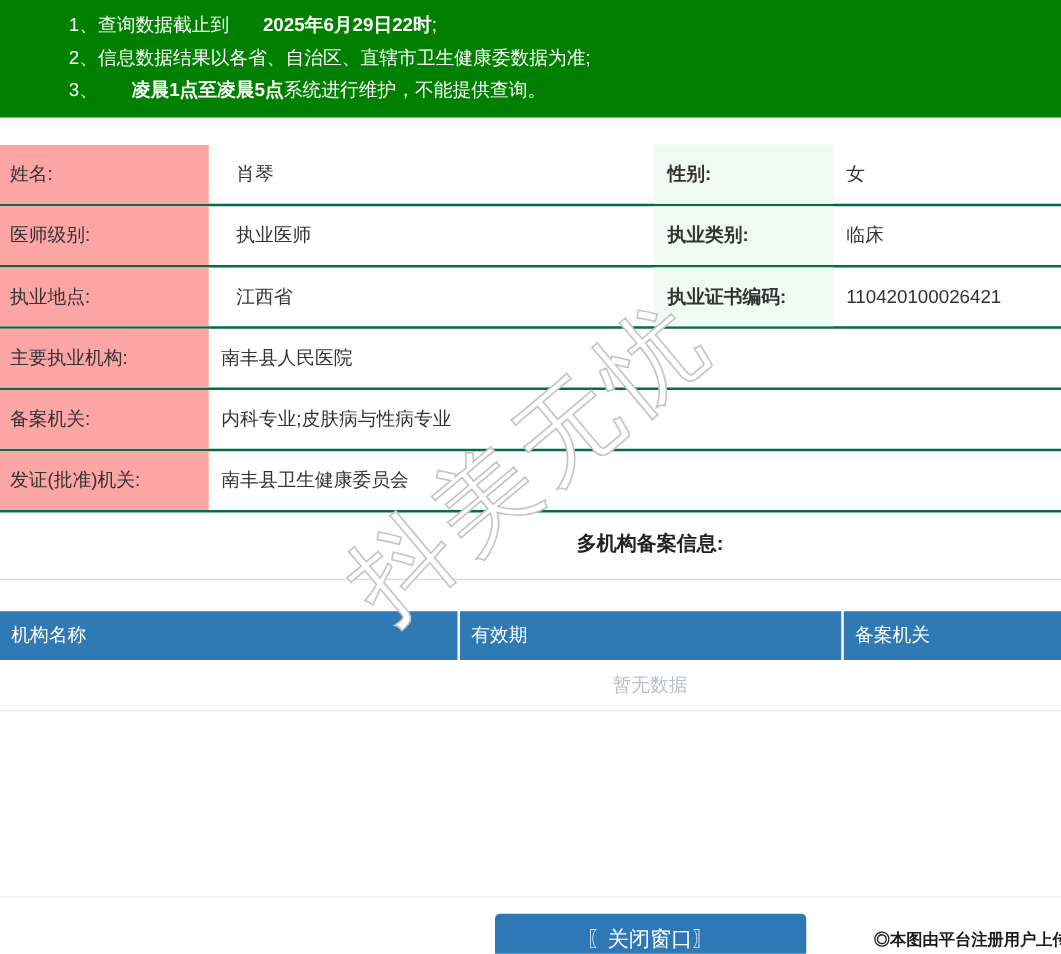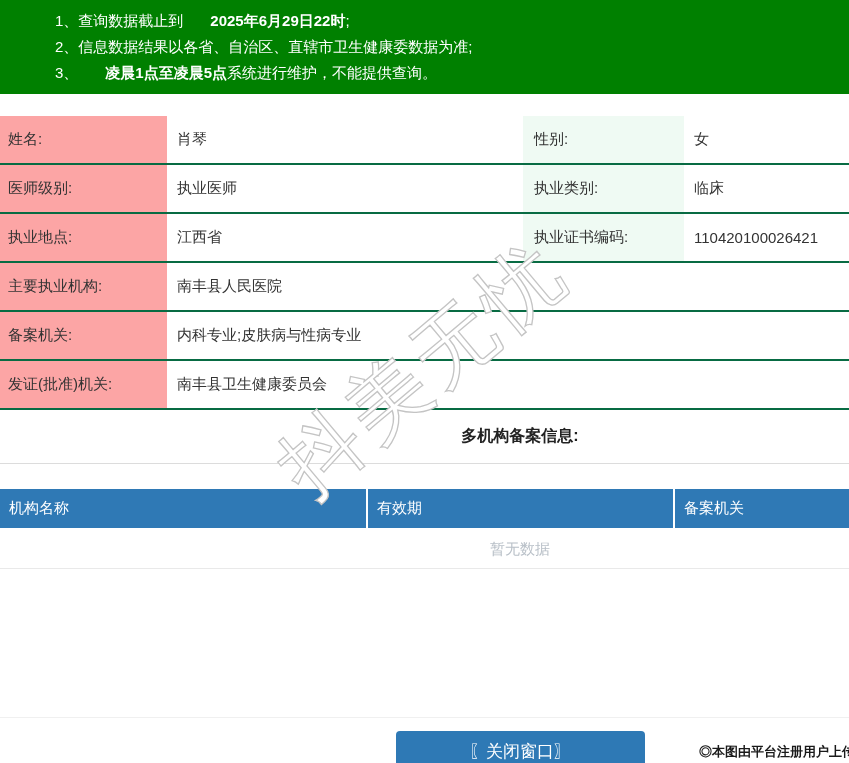--- a/index.html
+++ b/index.html
@@ -11,22 +11,22 @@
   .notice-bar { background: #008000; height: 94px; padding: 8px 0 0 55px; }
   .notice-line { color: #ffffff; font-size: 15px; line-height: 26px; }
   .notice-line b { font-weight: 700; margin-left: 27px; }
 
   
   .profile-table { margin-top: 22px; }
   .prow { display: flex; height: 49px; border-bottom: 2px solid #086b43;
     align-items: stretch; font-size: 15px; color: #333; }
   .pcell { display: flex; align-items: center; }
   .pl  { width: 167px; background: #fca5a5; padding-left: 8px; }
-  .pv  { width: 356px; padding-left: 10px; }
-  .pl2 { width: 161px; background: #effaf3; padding-left: 11px; }
+  .pv  { width: 356px; padding-left: 22px; }
+  .pl2 { width: 144px; background: #effaf3; padding-left: 11px; font-weight: bold; }
   .pv2 { flex: 1; padding-left: 10px; }
   .pv-wide { flex: 1; padding-left: 10px; }
 
   
   .section-title { margin-top: 13px; height: 26px; line-height: 26px;
     text-align: center; font-weight: 700; font-size: 16px; color: #222; }
   .divider-light { border: none; border-top: 1px solid #dcdcdc; margin-top: 14px; }
   .records-header { margin-top: 25px; display: flex; height: 39px; }
   .rh-cell { background: #2f79b5; color: #ffffff; font-size: 15px;
     display: flex; align-items: center; padding-left: 9px; }

